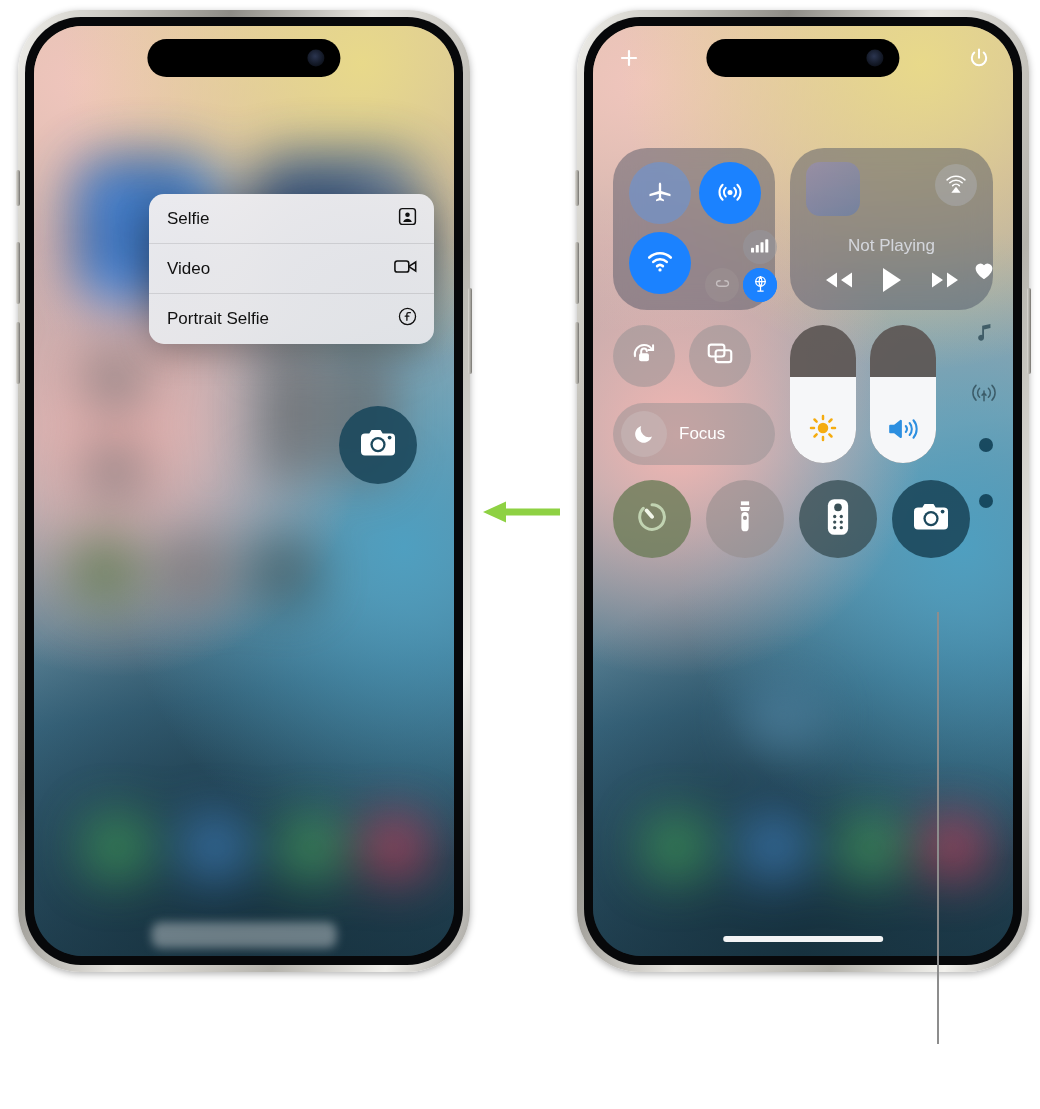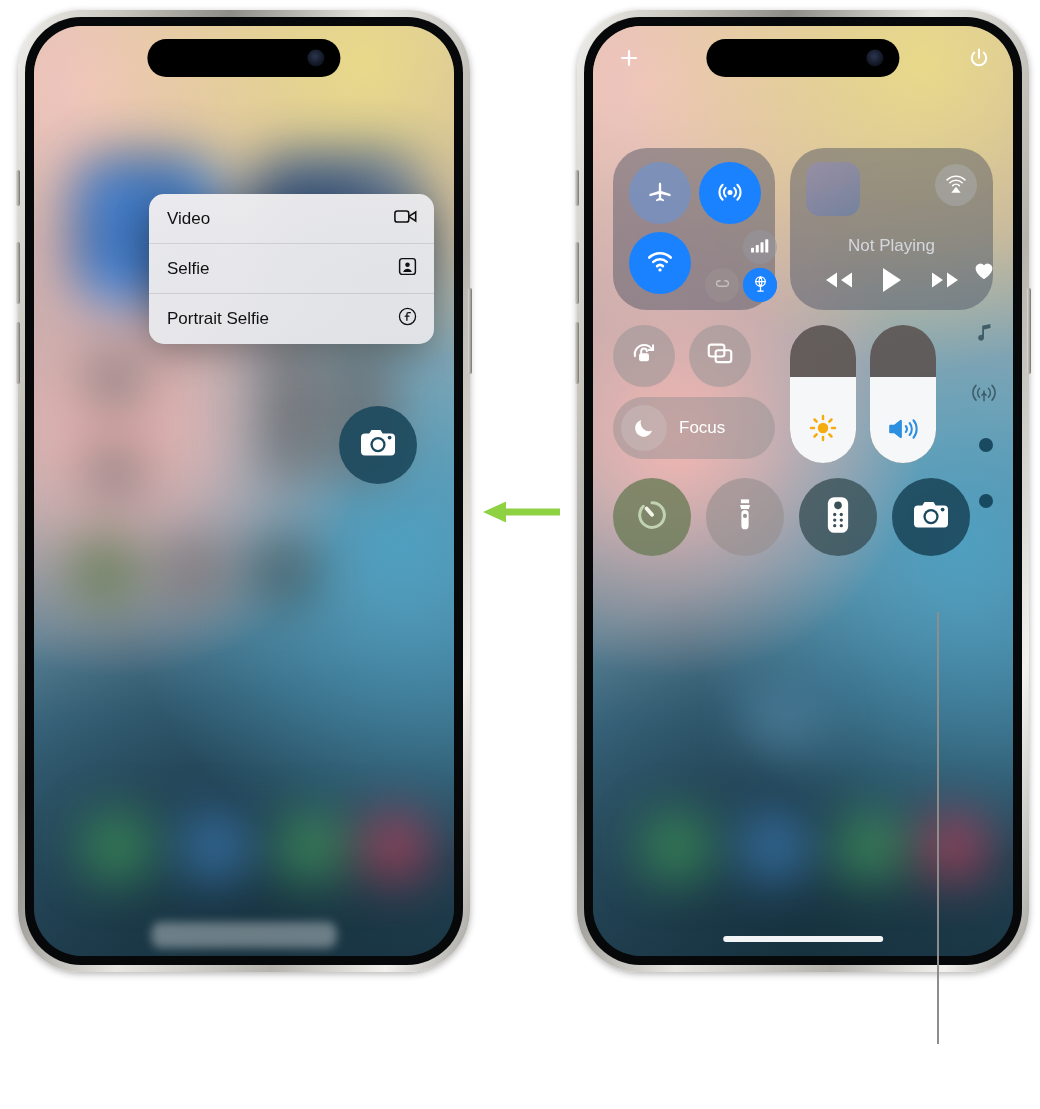--- a/index.html
+++ b/index.html
@@ -88,21 +88,21 @@
   .media-title { position: absolute; left: 0; right: 0; top: 88px; text-align: center;
     color: rgba(225,228,236,.85); font-size: 17px; }
   .media-ctrls { position: absolute; left: 0; right: 0; top: 118px;
     display:flex; align-items:center; justify-content:space-around; padding: 0 18px; color:#fff; }
 
   .row2 { display: flex; gap: 15px; margin-top: 15px; }
   .mod-left2 { width: 162px; }
   .mini-row { display:flex; gap: 14px; }
   .c-tog { width: 62px; height: 62px; border-radius: 50%; background: rgba(150,145,148,.52);
     display:flex; align-items:center; justify-content:center; }
-  .focus-pill { margin-top: 10px; width: 162px; height: 62px; border-radius: 31px;
+  .focus-pill { margin-top: 16px; width: 162px; height: 62px; border-radius: 31px;
     background: rgba(150,145,148,.50); display: flex; align-items: center; padding-left: 8px; gap: 12px; }
   .focus-moon { width: 46px; height: 46px; border-radius: 50%; background: rgba(205,190,190,.45);
     display:flex; align-items:center; justify-content:center; }
   .focus-label { color: #fff; font-size: 17px; }
 
   .sliders { display:flex; gap: 14px; }
   .slider { width: 66px; height: 138px; border-radius: 33px; overflow:hidden;
     background: rgba(92,86,84,.92); position: relative; display:flex; flex-direction:column; justify-content:flex-end; }
   .slider .fill { height: 62%; background: #f6f7f9; display:flex; align-items:flex-end; justify-content:center; padding-bottom: 16px; }
 
@@ -171,35 +171,35 @@
           <div class="blob" style="left:246px; top:790px; width:62px;  height:62px;  background:#46a05e;"></div>
           <div class="blob" style="left:330px; top:790px; width:62px;  height:62px;  background:#c0405c;"></div>
         </div>
 
         <div class="island">
           <div class="lens"></div>
         </div>
 
         <div class="ctxmenu">
           <div class="ctxrow">
-            <span>Video</span>
-            <span>
-              <svg width="24" height="19" viewBox="0 0 26 18" fill="none" stroke="#111" stroke-width="1.7">
-                <rect x="1" y="3" width="15" height="12" rx="2.6"></rect>
-                <path d="M17 8.3l6.5-4.2v9.8L17 9.7z"></path>
-              </svg>
-            </span>
-          </div>
-          <div class="ctxrow">
             <span>Selfie</span>
             <span>
               <svg width="21" height="21" viewBox="0 0 24 24" fill="none" stroke="#111" stroke-width="1.7">
                 <rect x="3" y="3" width="18" height="18" rx="3"></rect>
                 <circle cx="12" cy="10" r="2.6" fill="#111" stroke="none"></circle>
                 <path d="M7 18.4c1-2.6 3-3.8 5-3.8s4 1.2 5 3.8" fill="#111" stroke="none"></path>
+              </svg>
+            </span>
+          </div>
+          <div class="ctxrow">
+            <span>Video</span>
+            <span>
+              <svg width="24" height="19" viewBox="0 0 26 18" fill="none" stroke="#111" stroke-width="1.7">
+                <rect x="1" y="3" width="15" height="12" rx="2.6"></rect>
+                <path d="M17 8.3l6.5-4.2v9.8L17 9.7z"></path>
               </svg>
             </span>
           </div>
           <div class="ctxrow">
             <span>Portrait Selfie</span>
             <span>
               <svg width="21" height="21" viewBox="0 0 24 24" fill="none" stroke="#111" stroke-width="1.5">
                 <circle cx="12" cy="12" r="9.2"></circle>
                 <path d="M15.3 7.6h-2.1c-1.2 0-1.9.7-1.9 1.9v6.9M9.4 11.6h4.2" stroke-linecap="round"></path>
               </svg>

